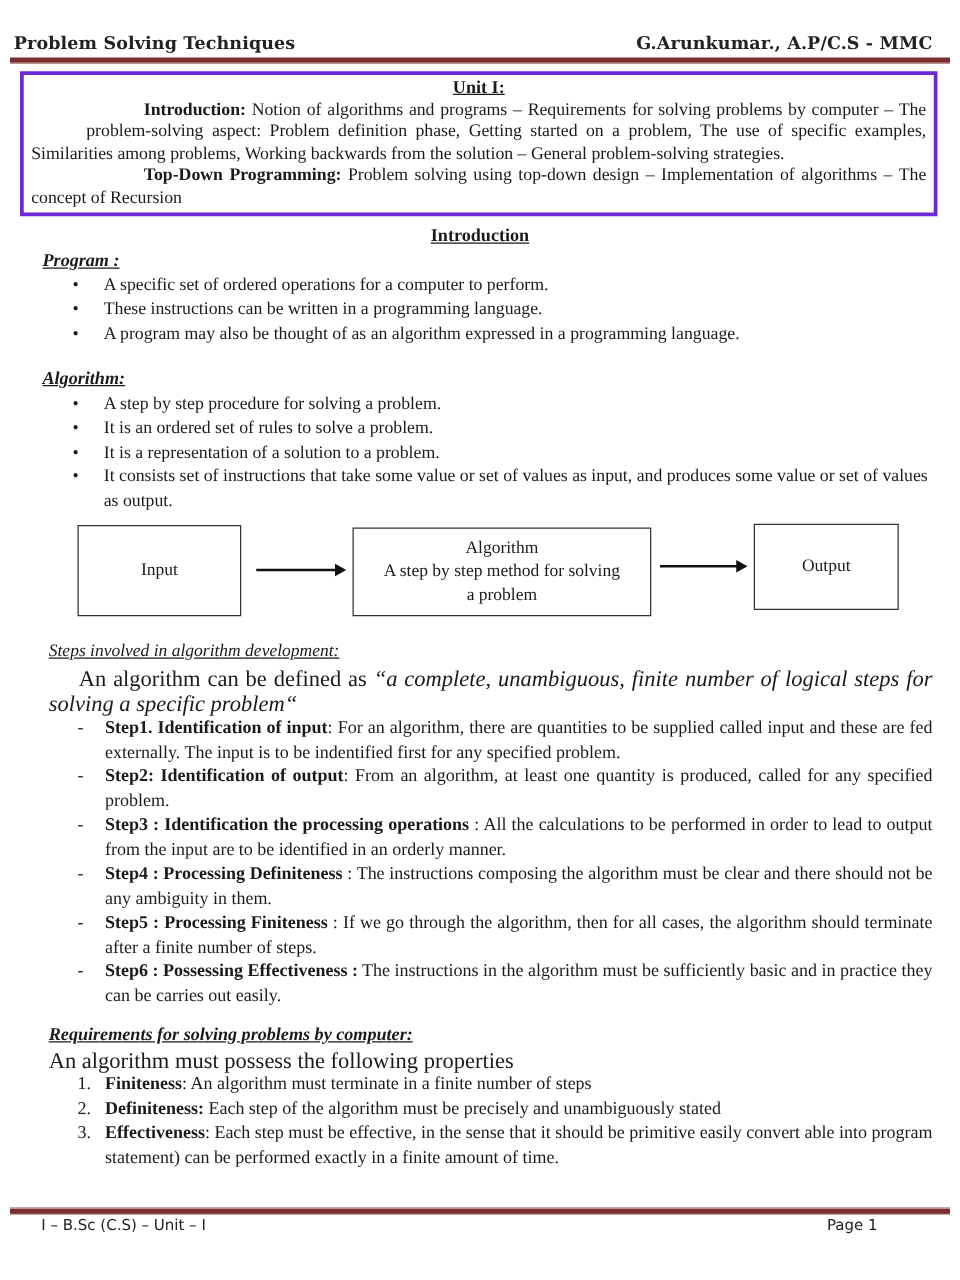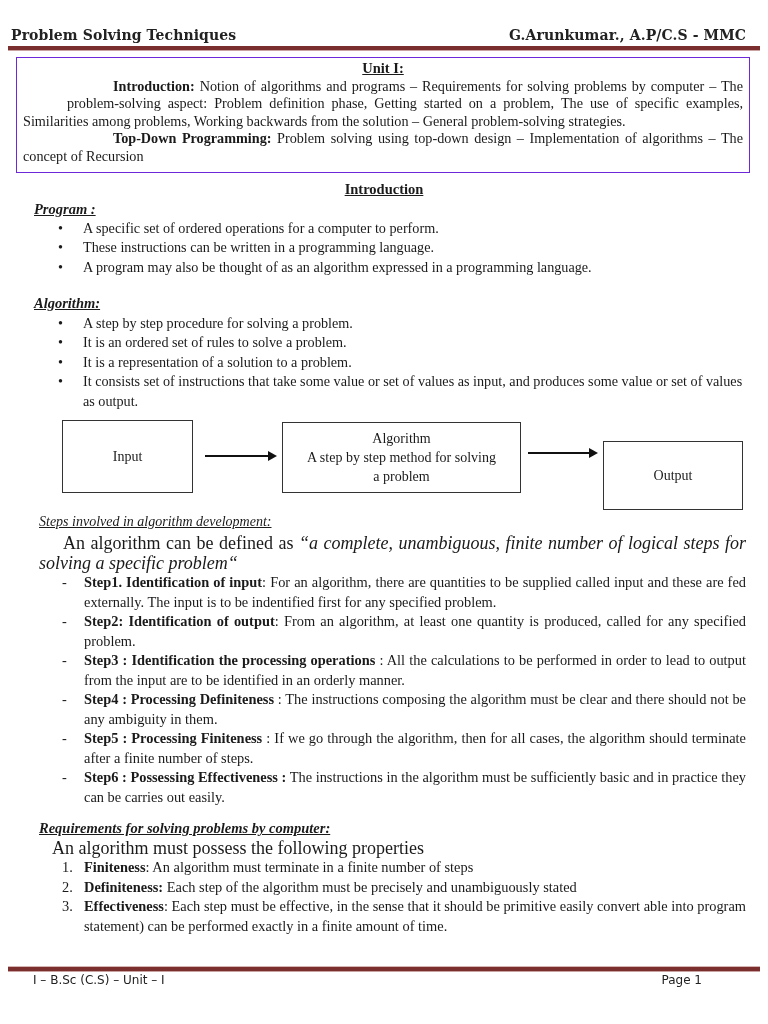--- a/index.html
+++ b/index.html
@@ -6,21 +6,21 @@
   body { width: 768px; height: 1024px; position: relative; overflow: hidden;
          font-family: "Liberation Serif", serif; color: #1a1a1a; }
   .abs { position: absolute; }
   
   .hdr-left, .hdr-right { top: 27px; font-family: "DejaVu Serif", serif; font-weight: bold; font-size: 14px; color: #222; letter-spacing: 0.1px; }
   .hdr-left { left: 11px; }
   .hdr-right { right: 22px; }
   .rule-top { left: 8px; right: 8px; top: 46px; height: 4px; background: #7a2e2e; border-bottom: 1px solid #c9a2a2; }
   .rule-bot { left: 8px; right: 8px; top: 966px; height: 4px; background: #7a2e2e; border-top: 1px solid #d8b5b5; border-bottom: 1px solid #c9a2a2; }
   
-  .unit-box { left: 16px; top: 57px; width: 734px; height: 116px; border: 1px solid #6d28d9; box-sizing: border-box; padding: 2px 6px 0 6px; font-size: 14.2px; line-height: 17.5px; text-align: justify; }
+  .unit-box { left: 16px; top: 57px; width: 734px; height: 116px; border: 3px solid #6d28d9; box-sizing: border-box; padding: 2px 6px 0 6px; font-size: 14.2px; line-height: 17.5px; text-align: justify; }
   .unit-title { text-align: center; font-weight: bold; text-decoration: underline; font-size: 14.5px; }
   .indent { text-indent: 46px; }
   .just { text-align: justify; text-align-last: justify; margin-left: 44px; }
   
   .h-center { left: 0; right: 0; top: 181px; text-align: center; font-weight: bold; text-decoration: underline; font-size: 14.5px; }
   .sec { left: 34px; font-weight: bold; font-style: italic; text-decoration: underline; font-size: 14.5px; }
   .sec-light { left: 39px; font-style: italic; text-decoration: underline; font-size: 14px; }
   ul.bul { position: absolute; left: 58px; margin: 0; padding: 0; list-style: none; font-size: 14.2px; line-height: 19.4px; }
   ul.bul li { position: relative; padding-left: 25px; }
   ul.bul li .dot { position: absolute; left: 0; top: 0; }
@@ -75,39 +75,39 @@
 <div class="box" style="left:62px; top:420px; width:131px; height:73px;">
   <span>Input</span>
 </div>
 <div class="arrow" style="left:205px; top:455px; width:70px;"></div>
 <div class="box" style="left:282px; top:422px; width:239px; height:71px;">
   <span>Algorithm</span>
   <span>A step by step method for solving</span>
   <span>a problem</span>
 </div>
 <div class="arrow" style="left:528px; top:452px; width:68px;"></div>
-<div class="box" style="left:603px; top:419px; width:140px; height:69px;margin-top:22px;">
+<div class="box" style="left:603px; top:419px; width:116px; height:69px;">
   <span>Output</span>
 </div>
 
 <div class="abs sec-light" style="top:514px;">Steps involved in algorithm development:</div>
 <div class="abs para" style="left:39px; top:534px; width:707px; text-align:justify; text-indent:24px;">
   <span>An algorithm can be defined as </span><i>“a complete, unambiguous, finite number of logical steps for solving a specific problem“</i>
 </div>
 <ul class="steps" style="top:573px;">
   <li><span class="dash">-</span><b>Step1. Identification of input</b><span>: </span><span>For an algorithm, there are quantities to be supplied called input and these are fed externally. The input is to be indentified first for any specified problem.</span></li>
   <li><span class="dash">-</span><b>Step2: Identification of output</b><span>: </span><span>From an algorithm, at least one quantity is produced, called for any specified problem.</span></li>
   <li><span class="dash">-</span><b>Step3 : Identification the processing operations</b><span> : </span><span>All the calculations to be performed in order to lead to output from the input are to be identified in an orderly manner.</span></li>
   <li><span class="dash">-</span><b>Step4 : Processing Definiteness</b><span> : </span><span>The instructions composing the algorithm must be clear and there should not be any ambiguity in them.</span></li>
   <li><span class="dash">-</span><b>Step5 : Processing Finiteness</b><span> : </span><span>If we go through the algorithm, then for all cases, the algorithm should terminate after a finite number of steps.</span></li>
   <li><span class="dash">-</span><b>Step6 : Possessing Effectiveness :</b><span> </span><span>The instructions in the algorithm must be sufficiently basic and in practice they can be carries out easily.</span></li>
 </ul>
 
 <div class="abs sec" style="top:820px; left:39px;">Requirements for solving problems by computer:</div>
-<div class="abs para" style="left:52px; top:839px;">An algorithm must possess the following properties</div>
+<div class="abs para" style="left:39px; top:839px;">An algorithm must possess the following properties</div>
 <ul class="req" style="top:858px;">
   <li><span class="num">1.</span><b>Finiteness</b><span>: An algorithm must terminate in a finite number of steps</span></li>
   <li><span class="num">2.</span><b>Definiteness:</b><span> Each step of the algorithm must be precisely and unambiguously stated</span></li>
   <li style="text-align:justify;"><span class="num">3.</span><b>Effectiveness</b><span>: Each step must be effective, in the sense that it should be primitive easily convert able into program statement) can be performed exactly in a finite amount of time.</span></li>
 </ul>
 
 <div class="abs rule-bot"></div>
 <div class="abs ftr" style="left:33px;">I – B.Sc (C.S) – Unit – I</div>
 <div class="abs ftr" style="right:66px;">Page 1</div>
 

